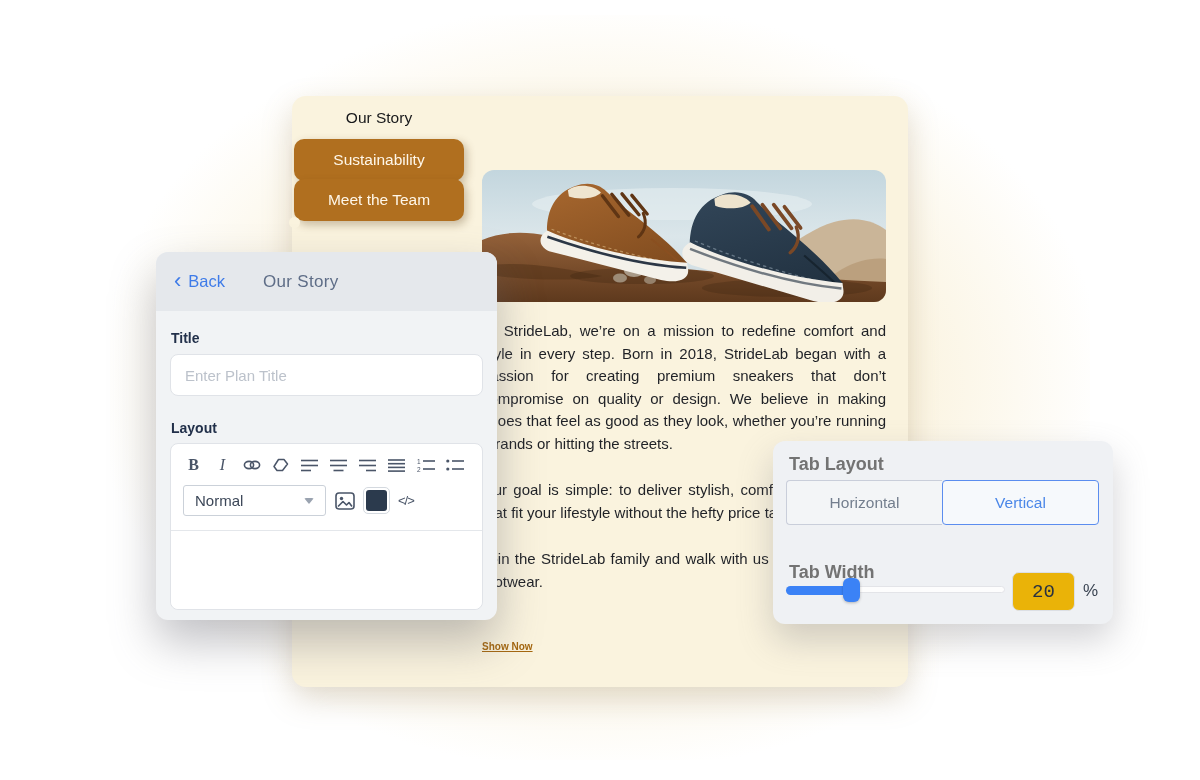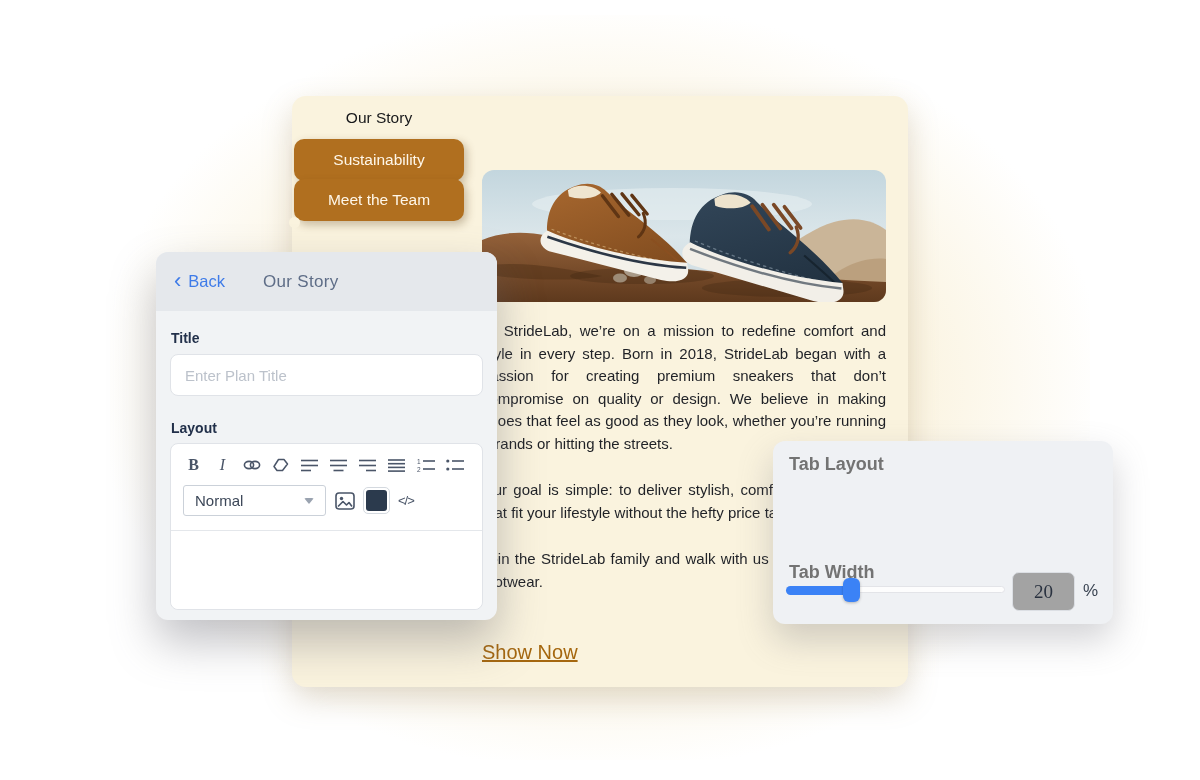--- a/index.html
+++ b/index.html
@@ -27,21 +27,21 @@
   .tab.orange.second { box-shadow:3px 4px 8px rgba(90,60,20,.30); }
   .notch { position:absolute; left:-5px; top:78px; width:11px; height:11px;
            border-radius:50%; background:#FAF3DE; }
   .pv-title { position:absolute; left:190px; top:118px; font-size:21px; font-weight:600;
               color:#191a1c; letter-spacing:.2px; }
   .hero { position:absolute; left:190px; top:74px; width:404px; height:132px;
           border-radius:12px; overflow:hidden; }
   .pv-text { position:absolute; left:190px; top:224px; width:404px;
              font-size:15px; line-height:22.5px; color:#1f2126; text-align:justify; }
   .pv-text p { margin-bottom:24px; }
-  .shop { position:absolute; left:190px; top:545px; font-size:20px; font-weight:400;
+  .shop { position:absolute; left:190px; top:545px; font-size:10px; font-weight:700;
           color:#A5670F; text-decoration:underline; cursor:pointer; }
 
   
   .editor { position:absolute; left:156px; top:252px; width:341px; height:368px;
             background:#F1F3F5; border-radius:12px; z-index:3;
             box-shadow:0 22px 45px rgba(100,100,110,.40); }
   .ed-head { height:59px; background:#E5E8EC; border-radius:12px 12px 0 0;
              display:flex; align-items:center; }
   .back { display:flex; align-items:center; gap:7px; margin-left:18px;
           color:#3E7BE8; font-size:16.5px; cursor:pointer; }
@@ -92,23 +92,23 @@
   .seg.selected { background:#F6F9FC; border:1.5px solid #5B8DEF; border-radius:4px;
                   color:#4B87E8; }
   .slider { position:absolute; left:13px; top:145px; width:219px; height:7px;
             background:#FDFDFD; border:1px solid #E3E4E8; border-radius:5px; cursor:pointer; }
   .slider .fill { position:absolute; left:-1px; top:-1.5px; width:66px; height:9px;
                   background:#3B82F6; border-radius:5px; }
   .slider .thumb { position:absolute; left:56px; top:-9px; width:17px; height:24px;
                    background:#3B82F6; border-radius:6px; cursor:grab;
                    box-shadow:0 1px 3px rgba(0,0,0,.25); }
   .width-input { position:absolute; left:239px; top:131px; width:63px; height:39px;
-                 background:#a3a3a3; border:1px solid #DCDFE4; border-radius:7px;
+                 background:#eab308; border:1px solid #DCDFE4; border-radius:7px;
                  text-align:center; font-size:19px; color:#2A3240;
-                 font-family:Liberation Serif, serif; outline:none; }
+                 font-family:Liberation Mono, monospace; outline:none; }
   .pct { position:absolute; left:310px; top:140px; font-size:17px; color:#3A4452; }
 </style>
 </head>
 <body>
 
 <div id="stage">
   <div class="glow"></div>
 
   <section class="preview">
     <nav class="tabcol">
@@ -305,20 +305,24 @@
         </span>
         <span class="codebtn">&lt;/&gt;</span>
       </div>
 
       <div class="rte-area"></div>
     </div>
   </section>
 
   <section class="settings">
     <div class="set-label lbl-layout">Tab Layout</div>
+    <div class="segmented">
+      <div class="seg plain">Horizontal</div>
+      <div class="seg selected">Vertical</div>
+    </div>
     <div class="set-label lbl-width">Tab Width</div>
     <div class="slider">
       <div class="fill"></div>
       <div class="thumb"></div>
     </div>
     <input class="width-input" type="text" value="20" style="">
     <span class="pct">%</span>
   </section>
 </div>
 

